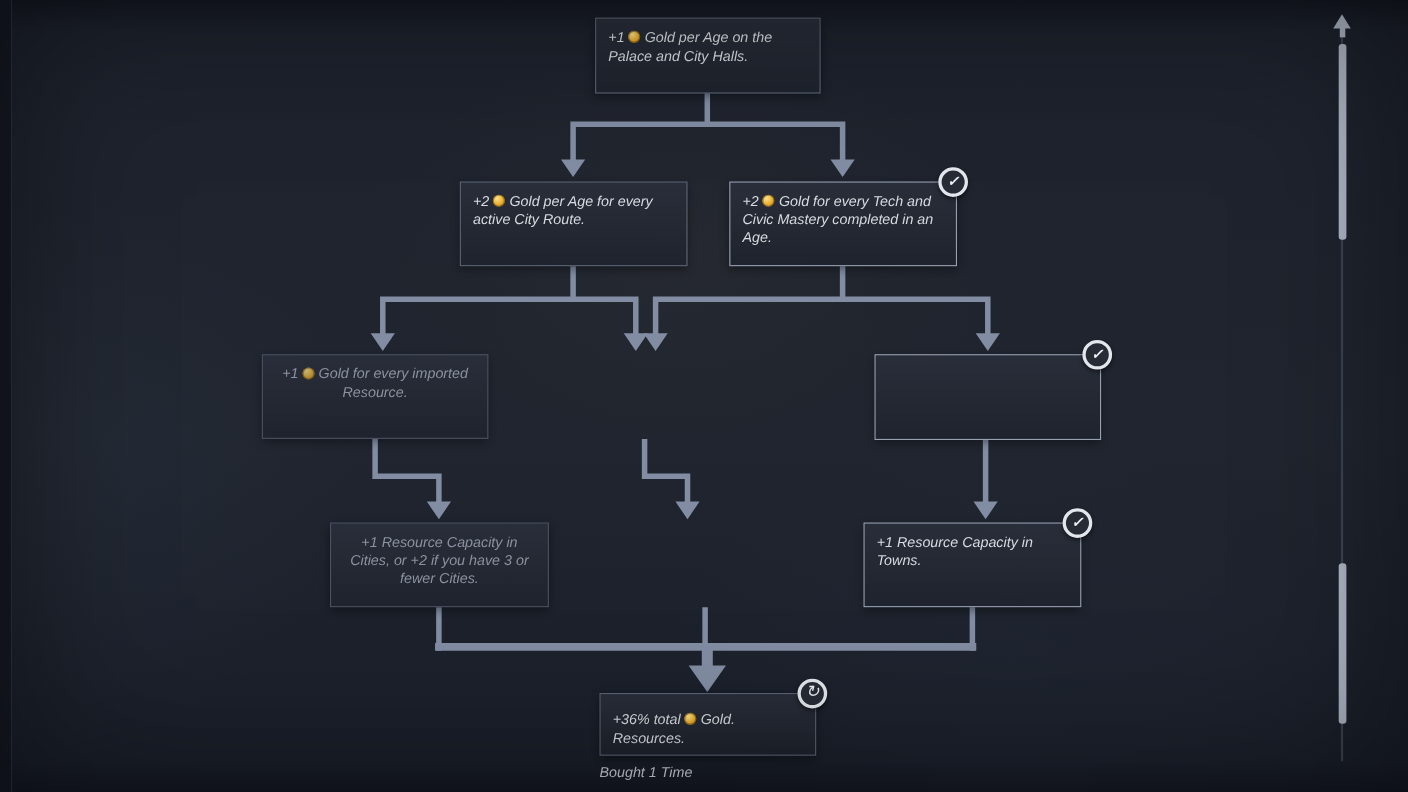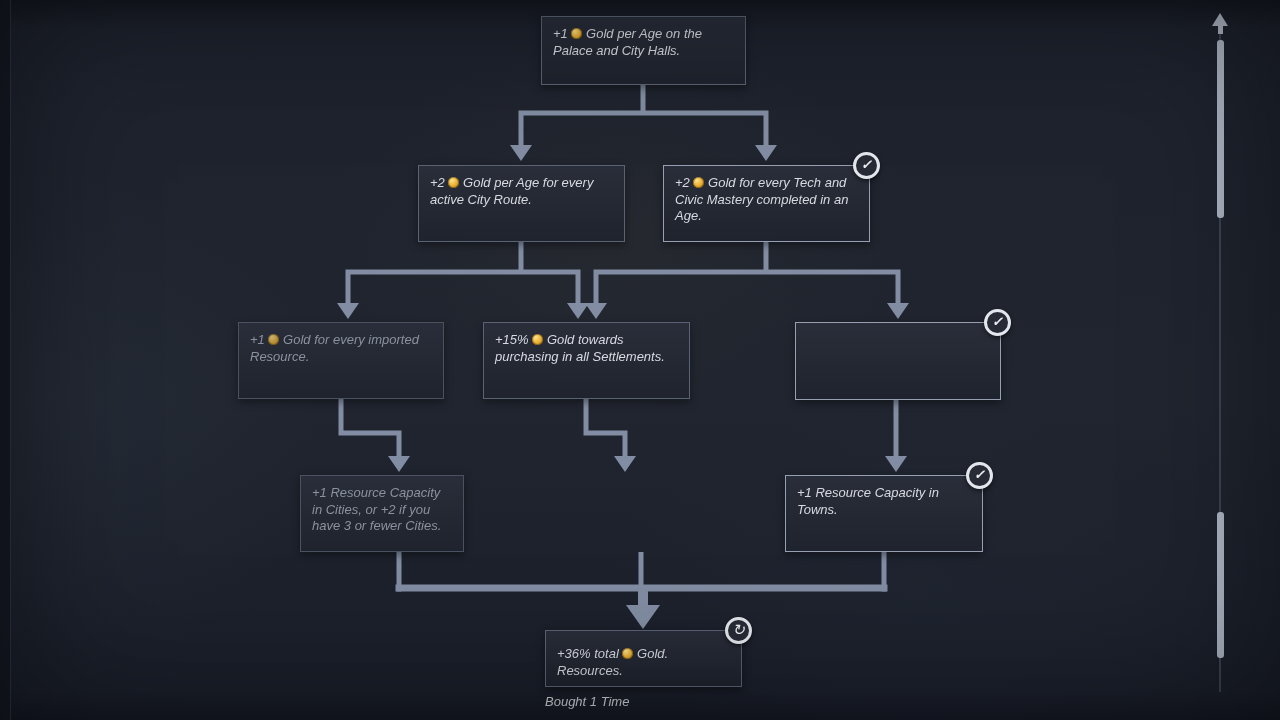--- a/index.html
+++ b/index.html
@@ -16,21 +16,21 @@
   .vignette{position:absolute;inset:0;box-shadow:inset 0 0 150px rgba(0,0,0,.45);pointer-events:none;}
   .left-edge{position:absolute;left:0;top:0;width:10px;height:720px;background:#151923;border-right:1px solid #2b3342;}
   .connectors{position:absolute;left:0;top:0;pointer-events:none;}
 
   .node{
     position:absolute;box-sizing:border-box;padding:9px 11px;
     background:linear-gradient(180deg, rgba(41,46,58,.96), rgba(30,35,45,.96));
     border:1px solid #5a6374;color:#d7dae0;font-size:13px;line-height:16.5px;
     box-shadow:0 3px 8px rgba(0,0,0,.4);cursor:pointer;
   }
-  .node.locked{color:#8b919e;border-color:#4a5261;}
+  .node.locked{color:#8b919e;border-color:#4a5261;text-align:center;}
   .node.completed{border-color:#97a0b2;}
   .node.bottom{padding-top:15px;}
 
   .coin{
     display:inline-block;width:11px;height:11px;border-radius:50%;
     background:radial-gradient(circle at 35% 30%, #ffe289, #e7ad2e 55%, #a97a1d);
     box-shadow:inset 0 0 0 1px rgba(90,60,10,.55);
     vertical-align:-1px;
   }
   .node.locked .coin{opacity:.75;}
@@ -123,33 +123,26 @@
   </div>
 
   <div class="node locked" style="left:238px;top:322px;width:206px;height:77px">
     <div>
       <span>+1</span>
       <span class="coin"></span>
       <span>Gold for every imported Resource.</span>
     </div>
   </div>
 
-  <div class="node" style="left:483px;top:322px;width:207px;height:77px">
-    <div>
-      <span>+15%</span>
-      <span class="coin"></span>
-      <span>Gold towards purchasing in all Settlements.</span>
-    </div>
-  </div>
 
   <div class="node completed" style="left:795px;top:322px;width:206px;height:78px">
     <span class="badge">✓</span>
   </div>
 
-  <div class="node locked" style="left:300px;top:475px;width:164px;height:77px">
+  <div class="node locked" style="left:300px;top:475px;width:199px;height:77px">
     <div>
       <span>+1 Resource Capacity in Cities, or +2 if you have 3 or fewer Cities.</span>
     </div>
   </div>
 
 
   <div class="node completed" style="left:785px;top:475px;width:198px;height:77px">
     <div>
       <span>+1 Resource Capacity in Towns.</span>
     </div>

